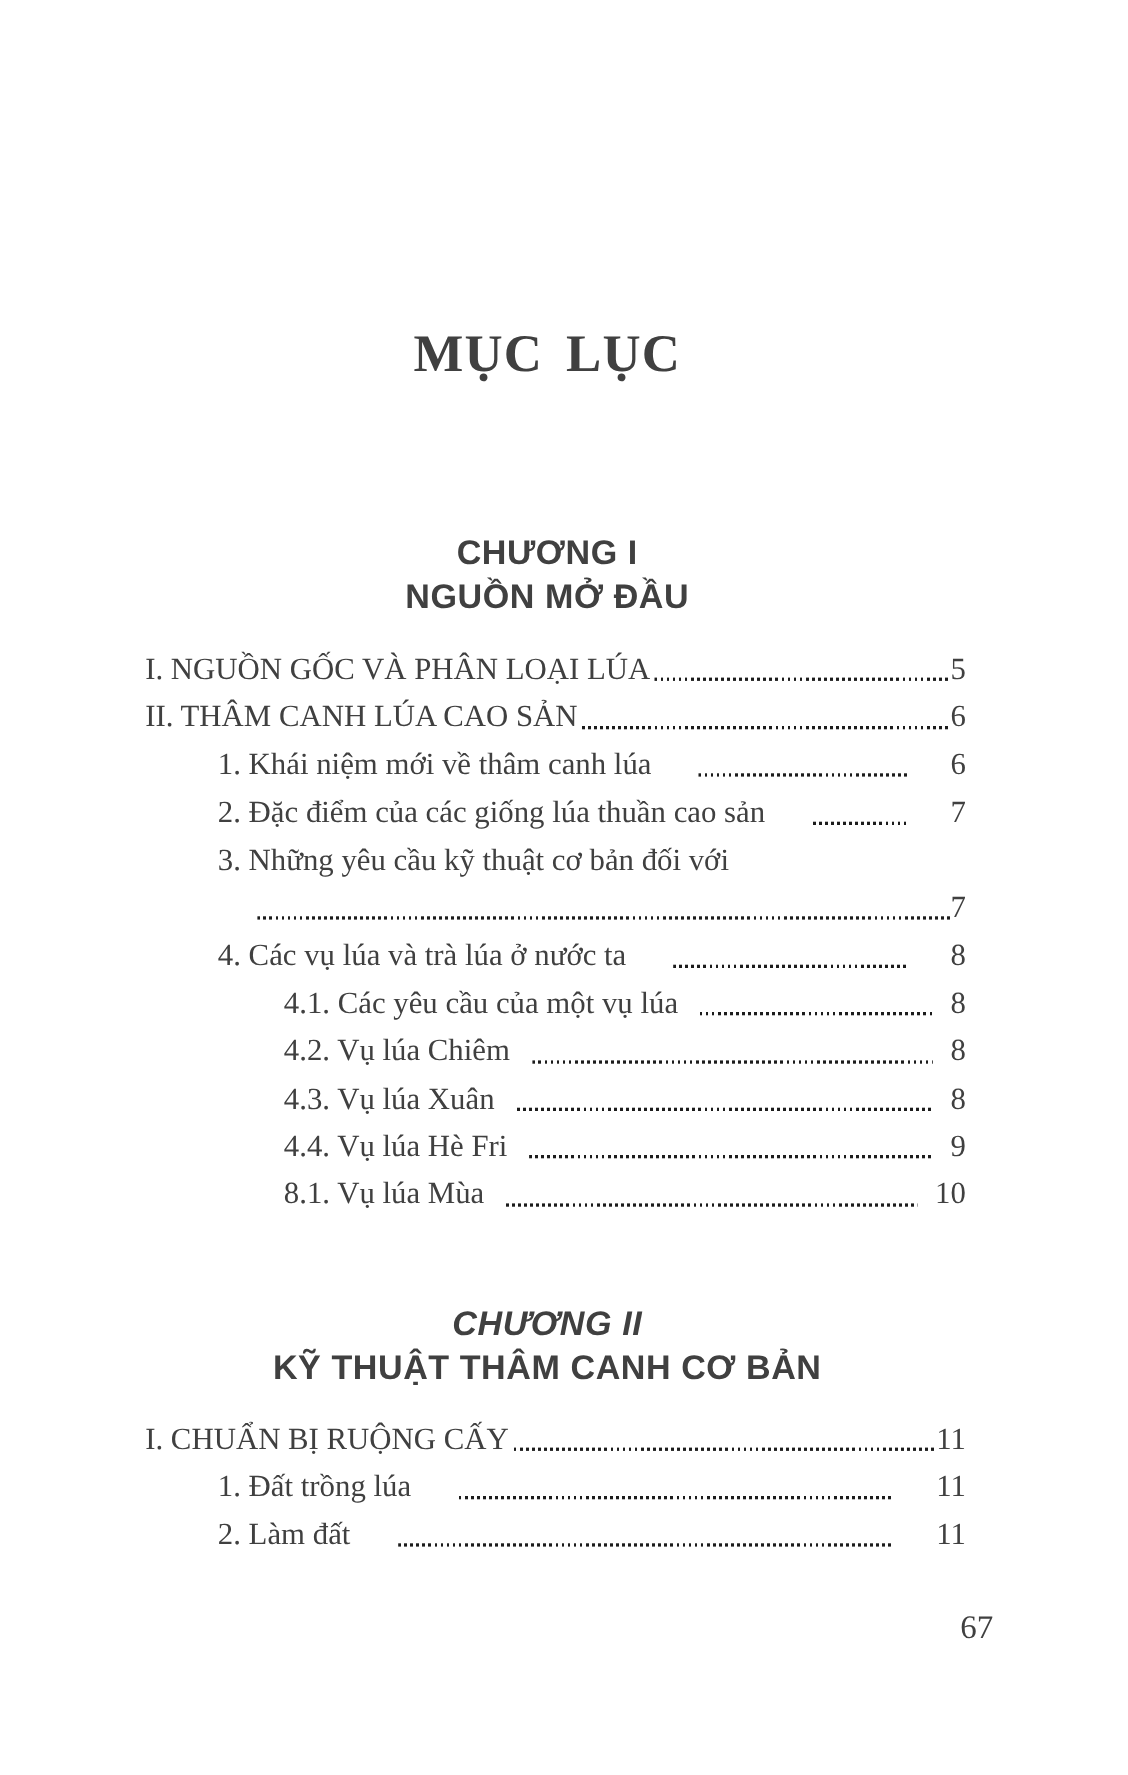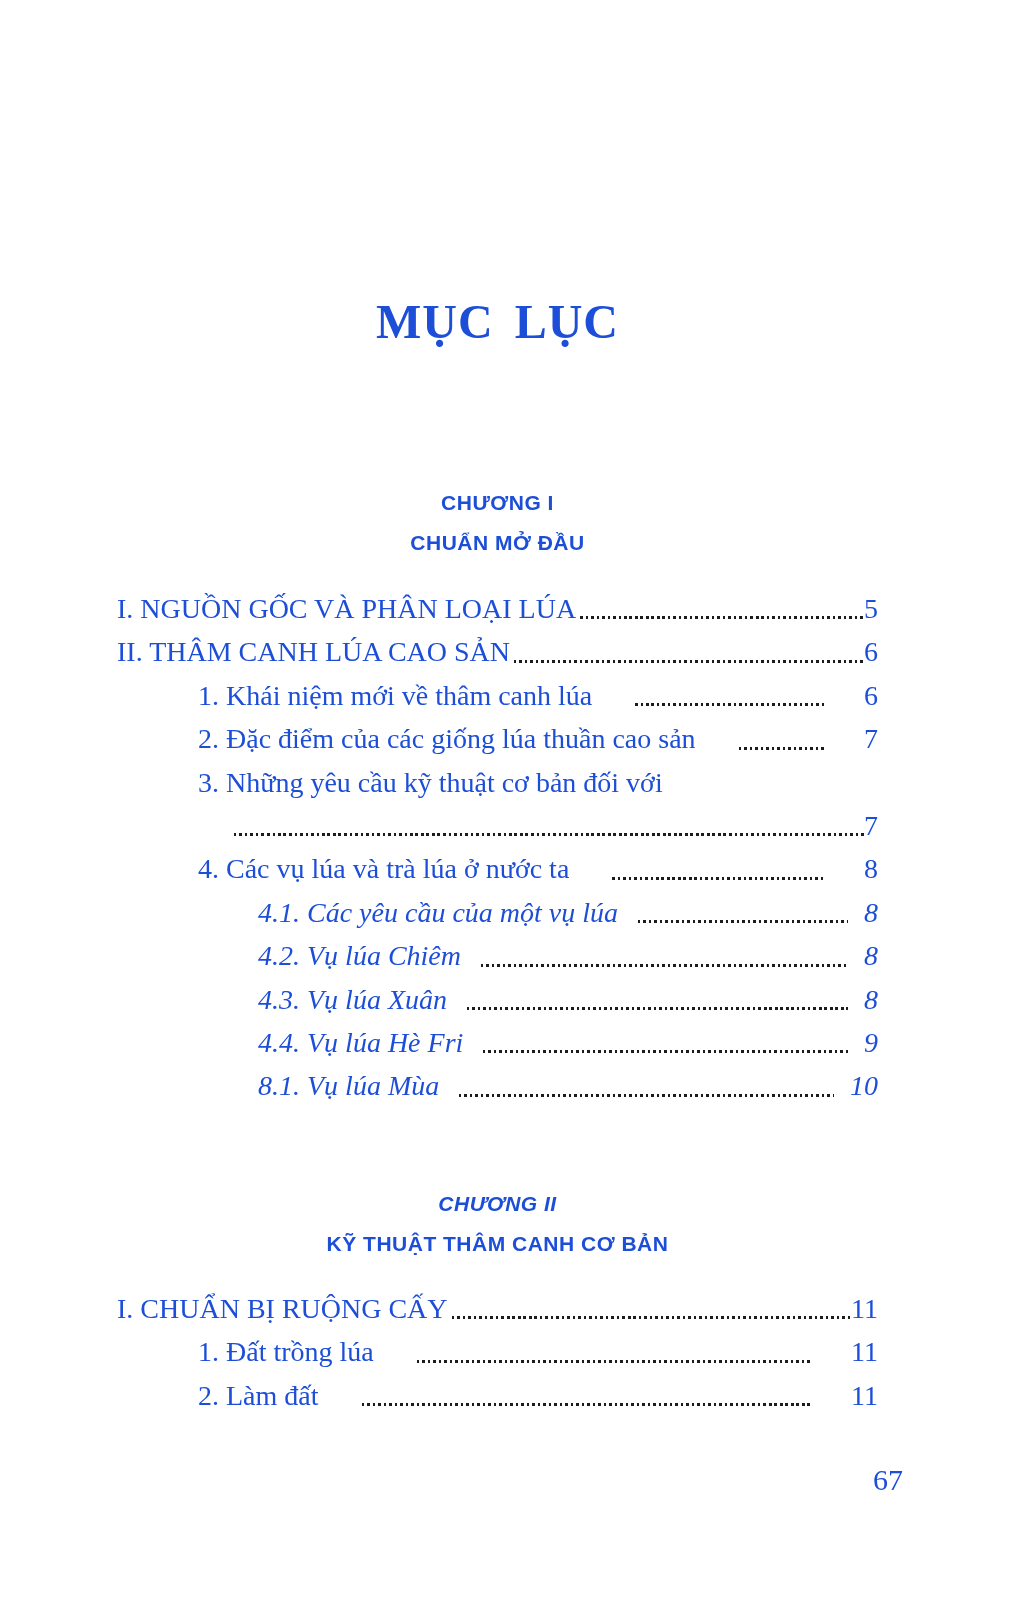--- a/index.html
+++ b/index.html
@@ -3,38 +3,38 @@
 <meta charset="utf-8">
 <style>
   html,body{margin:0;padding:0;background:#e8e8e8;}
   .page{
     position:relative;
     width:1025px;height:1614px;
     margin:0 auto;
     background:#ffffff;
     box-sizing:border-box;
     padding:298px 147px 0 117px;
-    color:#1d4ed8;
+    color:#404040;
     font-family:"Liberation Serif","DejaVu Serif",serif;
     overflow:hidden;
   }
   .doc-title{
     text-align:center;
     font-family:"Liberation Serif","DejaVu Serif",serif;
     font-weight:bold;
     font-size:48px;
     line-height:48px;
     word-spacing:8px;
     letter-spacing:1px;
   }
   .chapter-heading{
     text-align:center;
     font-family:"Liberation Sans","DejaVu Sans",sans-serif;
     font-weight:bold;
-    font-size:21px;
+    font-size:31px;
     line-height:40px;
     letter-spacing:0.5px;
   }
   .chapter-heading.ch1{margin-top:137px;}
   .chapter-heading.ch2{margin-top:76px;}
   .ch2 .hline1{font-style:italic;}
   .toc{
     font-size:28px;
     line-height:43.4px;
   }
@@ -44,42 +44,42 @@
   .row .lbl{white-space:pre;}
   .row .leader{
     flex:1 1 auto;
     margin-left:4px;
     background-image:repeating-linear-gradient(90deg,#1c1c1c 0 2.5px,transparent 2.5px 5.5px);
     background-size:100% 3px;
     background-repeat:no-repeat;
     background-position:left bottom 11px;
   }
   .row .pg{flex:0 0 auto;text-align:right;}
-  .lvl1{padding-left:0;}
+  .lvl1{padding-left:0;margin-left:15px;}
   .lvl2{padding-left:81px;gap:39px;}
   .lvl2c{padding-left:113px;}
-  .lvl3{padding-left:141px;font-style:italic;gap:16px;}
+  .lvl3{padding-left:141px;gap:16px;}
   .footer-num{
     position:absolute;
     right:122px;
     top:1466px;
     font-size:30px;
     line-height:28px;
   }
 </style>
 </head>
 <body>
 
 <div class="page">
 
   <div class="doc-title">MỤC LỤC</div>
 
   <div class="chapter-heading ch1">
     <div class="hline1">CHƯƠNG I</div>
-    <div class="hline2">CHUẨN MỞ ĐẦU</div>
+    <div class="hline2">NGUỒN MỞ ĐẦU</div>
   </div>
 
   <div class="toc list1">
 
     <div class="row lvl1">
       <span class="lbl">I. NGUỒN GỐC VÀ PHÂN LOẠI LÚA</span>
       <span class="leader"></span>
       <span class="pg">5</span>
     </div>
 

